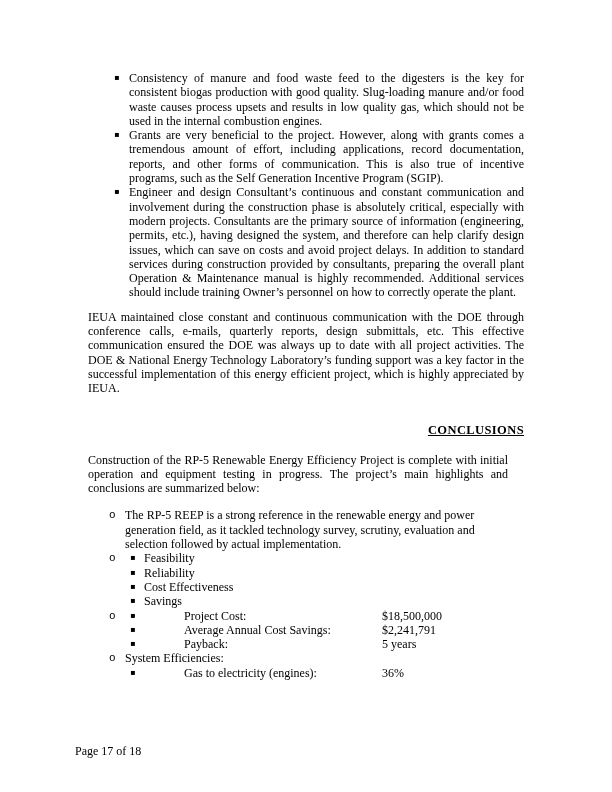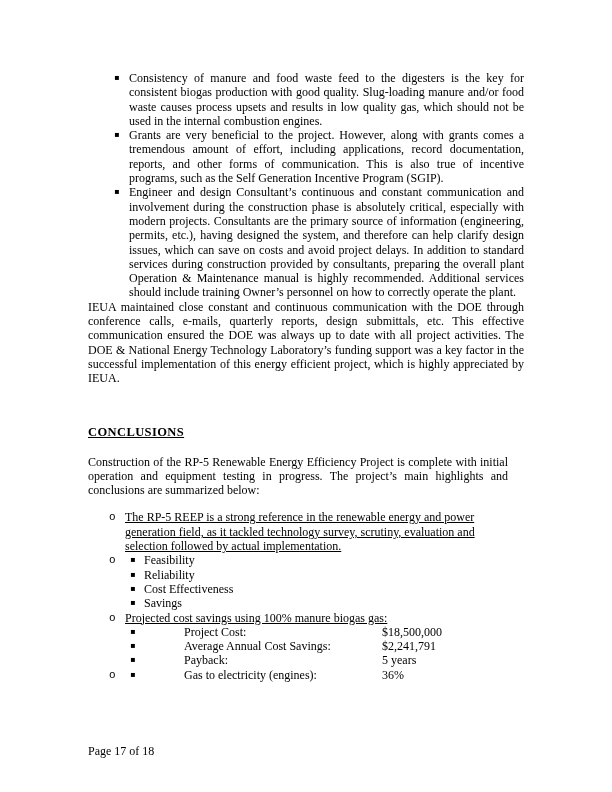--- a/index.html
+++ b/index.html
@@ -37,31 +37,32 @@
   }
   .sq-mk {
     position: absolute;
     left: 26px;
     top: 0;
     font-family: "DejaVu Sans", sans-serif;
     font-size: 8px;
     line-height: 14.3px;
   }
   p.body-par {
-    margin: 0 0 0 0;
+    margin: 10px 0 0 0;
     text-align: justify;
     font-family: Liberation Serif, serif;
   }
   h2.conclusions {
-    margin: 38px 0 0 0;
+    margin: 26px 0 0 0;
     font-size: 12.5px;
     line-height: 16px;
     font-weight: bold;
     text-decoration: underline;
     letter-spacing: 0.4px;
+    text-align: right;
   }
   p.intro-par {
     margin: 15px 16px 0 0;
     text-align: justify;
   }
   .o-list {
     margin-top: 13px;
   }
   .o-item {
     position: relative;
@@ -70,42 +71,41 @@
   .o-mk {
     position: absolute;
     left: 21px;
     top: 0;
     font-family: "Liberation Mono", monospace;
     font-size: 11px;
     line-height: 14.3px;
   }
   .o-text {
     max-width: 378px;
-    text-decoration: underline;
   }
   ul.sub {
     margin: 0;
     padding: 0;
     list-style: none;
   }
   ul.sub > li {
     position: relative;
     padding-left: 19px;
   }
   ul.sub .sq-mk {
     left: 5px;
   }
   .kv-label {
     display: inline-block;
     width: 198px;
     margin-left: 40px;
   }
   .footer {
     position: absolute;
-    left: 88px;
+    left: 75px;
     top: 744px;
     font-size: 12px;
   }
 </style>
 </head>
 <body>
 
 <div class="page">
   <div class="content">
 
@@ -154,39 +154,39 @@
           </li>
           <li>
             <span class="sq-mk">▪</span>
             <span>Savings</span>
           </li>
         </ul>
       </div>
 
       <div class="o-item">
         <span class="o-mk">o</span>
-        <div class="o-text">Projected cost savings using 100% manure biogas gas:</div>
         <ul class="sub">
           <li>
             <span class="sq-mk">▪</span>
             <span class="kv-label">Project Cost:</span><span class="kv-value">$18,500,000</span>
           </li>
           <li>
             <span class="sq-mk">▪</span>
             <span class="kv-label">Average Annual Cost Savings:</span><span class="kv-value">$2,241,791</span>
           </li>
           <li>
             <span class="sq-mk">▪</span>
             <span class="kv-label">Payback:</span><span class="kv-value">5 years</span>
           </li>
         </ul>
       </div>
 
       <div class="o-item">
         <span class="o-mk">o</span>
+        <div class="o-text">System Efficiencies:</div>
         <ul class="sub">
           <li>
             <span class="sq-mk">▪</span>
             <span class="kv-label">Gas to electricity (engines):</span><span class="kv-value">36%</span>
           </li>
         </ul>
       </div>
 
     </div>
   </div>

